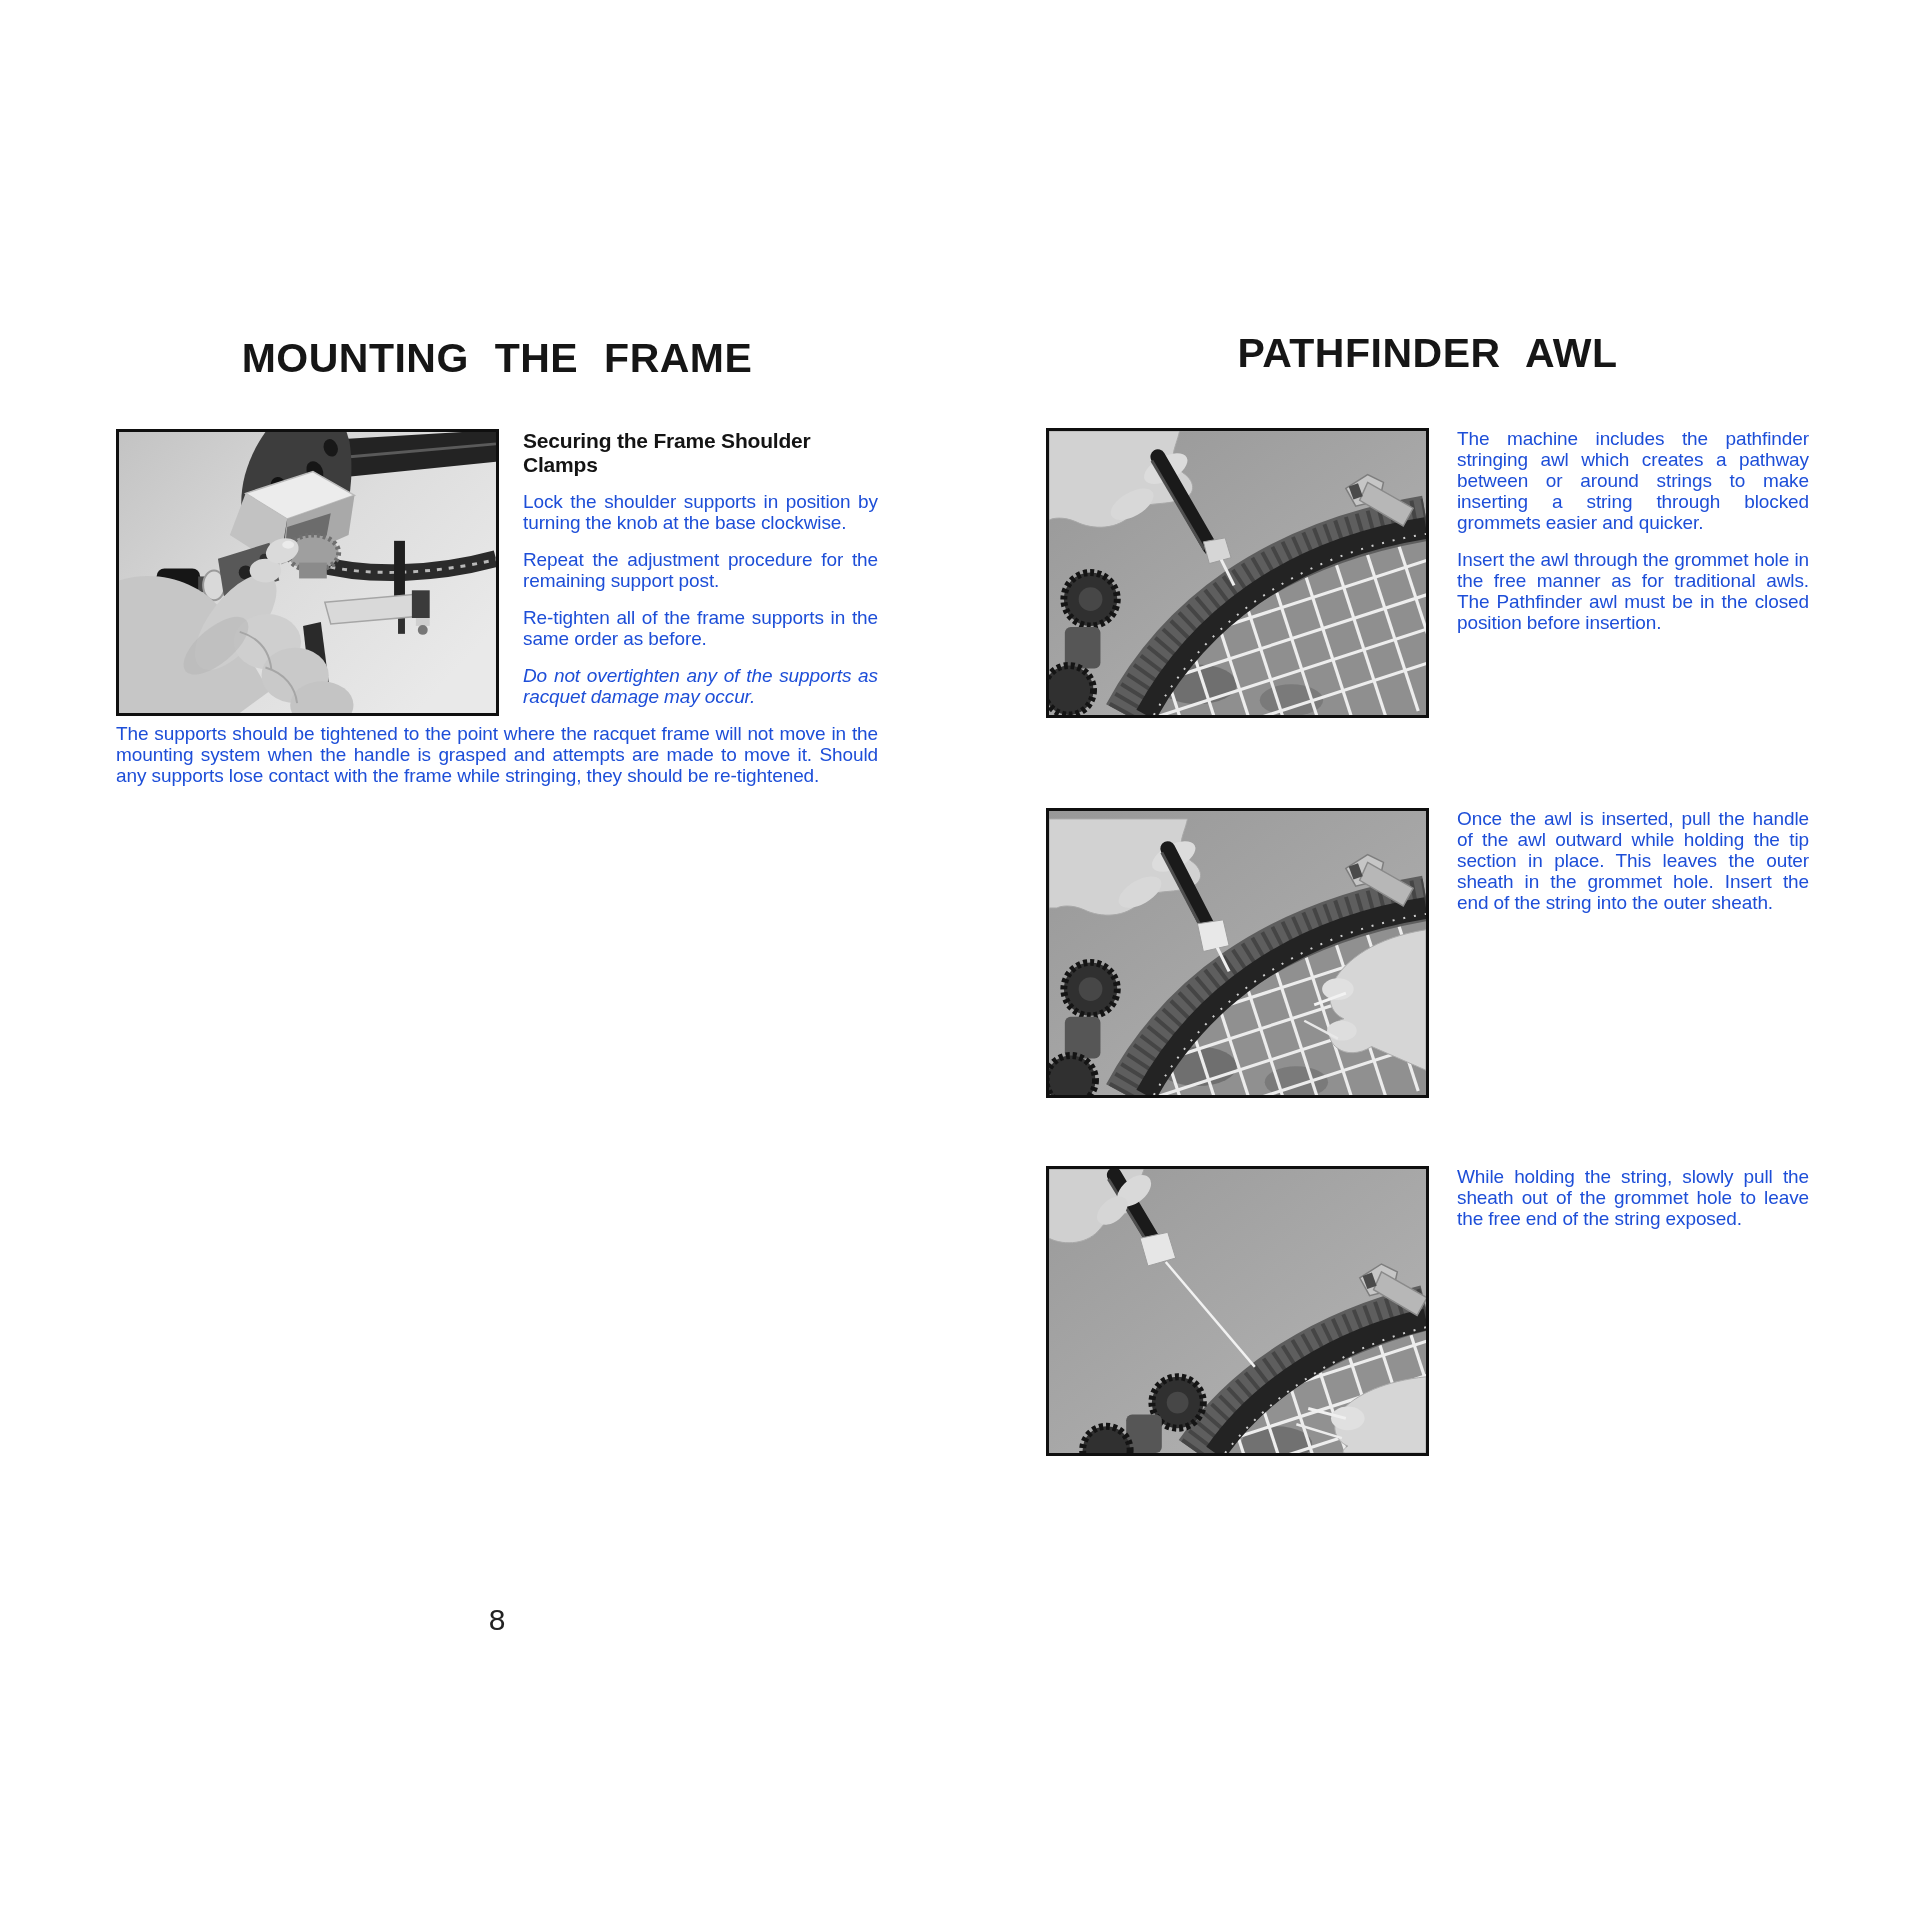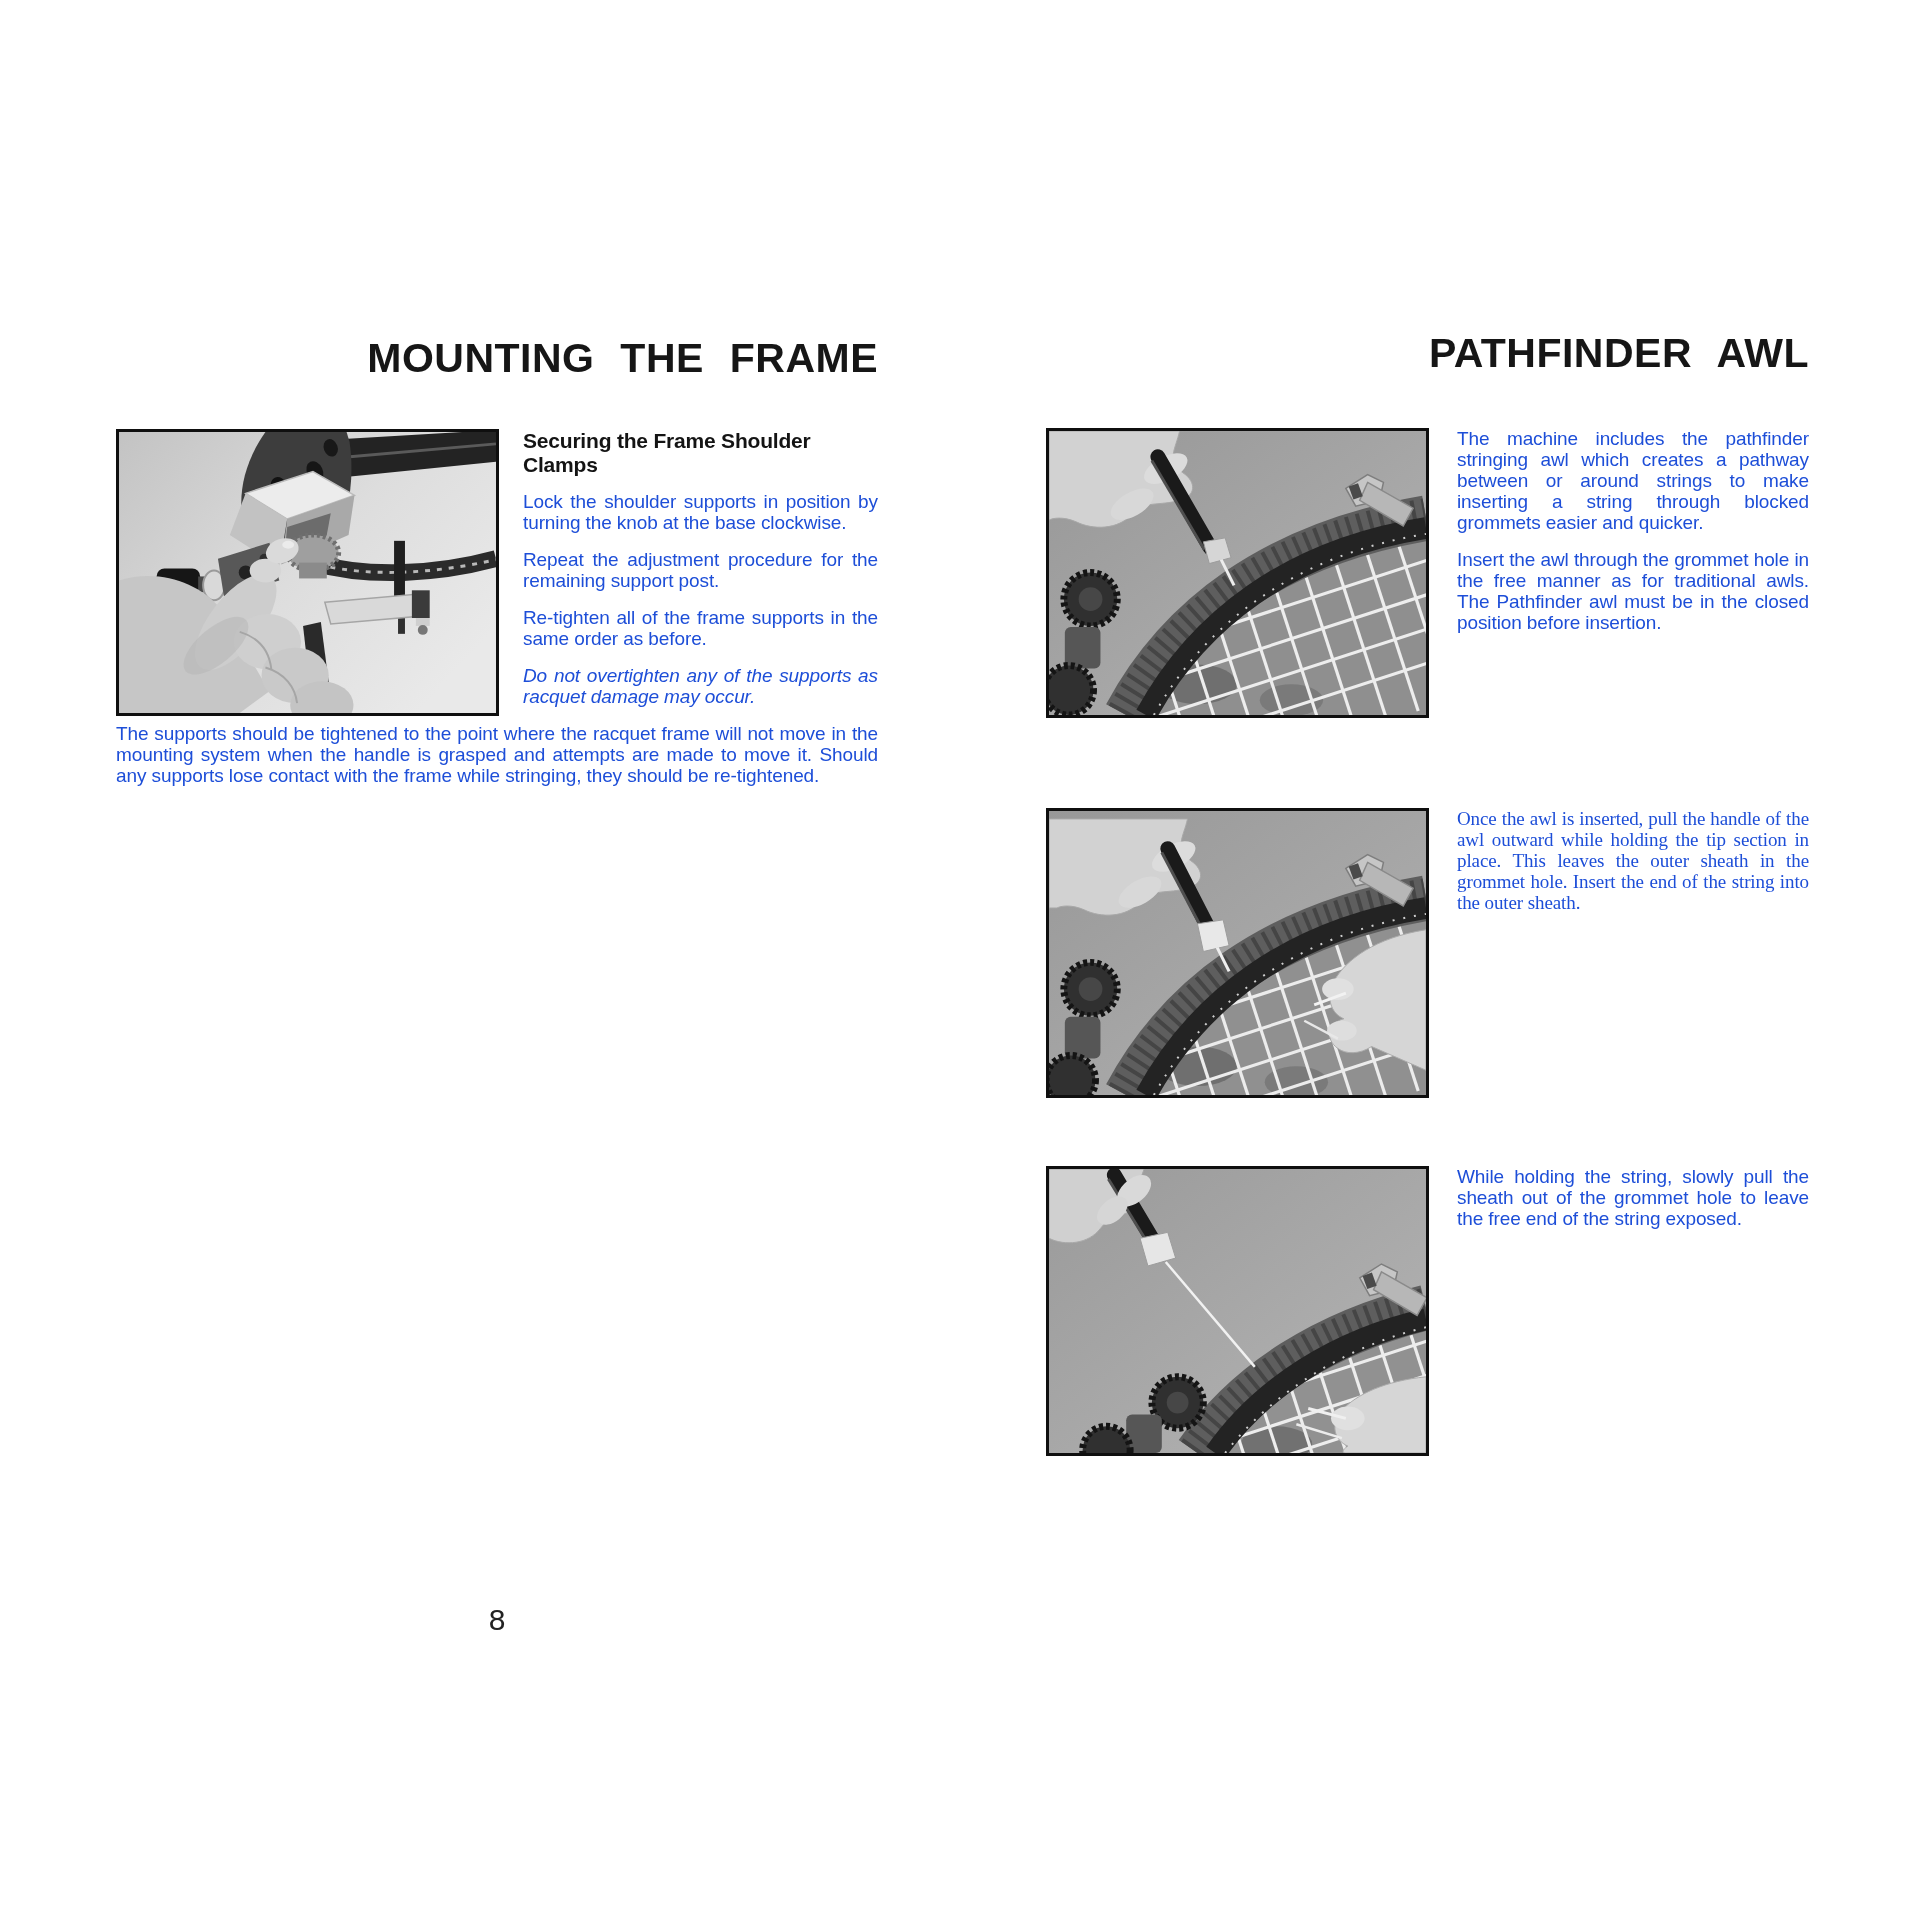--- a/index.html
+++ b/index.html
@@ -1,36 +1,36 @@
 <!DOCTYPE html>
 <html><head>
 <meta charset="utf-8">
 <style>
   html,body{margin:0;padding:0;background:#ffffff;}
   .spread{
     position:relative;width:1927px;height:1927px;background:#ffffff;overflow:hidden;
     font-family:"Liberation Sans","DejaVu Sans",sans-serif;color:#1b1b1b;
   }
   .page-title{
-    position:absolute;text-align:right;font-weight:bold;font-size:41px;line-height:44px;
+    position:absolute;text-align:center;font-weight:bold;font-size:41px;line-height:44px;
     letter-spacing:0.5px;word-spacing:14px;color:#161616;
   }
   #left-title{left:116px;top:336px;width:762px;}
   #right-title{left:1046px;top:331px;width:763px;}
   .body-text{font-size:19px;line-height:21px;letter-spacing:-0.1px;text-align:justify;color:#1d4ed8;}
   .body-text p{margin:0 0 16px 0;}
   .body-text p:last-child{margin-bottom:0;}
   .italic{font-style:italic;}
   .section-heading{font-size:21px;line-height:24px;font-weight:bold;margin:0 0 14px 0;letter-spacing:-0.2px;color:#141414;}
   #left-section{position:absolute;left:116px;top:429px;width:762px;}
   .photo-frame{border:3px solid #0f0f0f;background:#bdbdbd;line-height:0;}
   #left-photo-frame{float:left;width:377px;height:281px;margin:0 24px 6px 0;}
   .right-row{position:absolute;left:1046px;width:763px;display:flex;gap:28px;align-items:flex-start;}
   #right-row-1{top:428px;}
-  #right-row-2{top:808px;font-family:Liberation Serif, serif;}
+  #right-row-2{top:808px;}
   #right-row-3{top:1166px;}
   .right-photo{width:377px;height:284px;flex:0 0 auto;}
   .right-text{width:352px;flex:0 0 auto;}
   .page-number{position:absolute;text-align:center;font-size:30px;line-height:36px;color:#222;}
   #page-number-left{left:116px;top:1602px;width:762px;}
   #page-number-right{left:1046px;top:1602px;width:763px;}
   svg{display:block;}
 </style>
 </head>
 <body>

